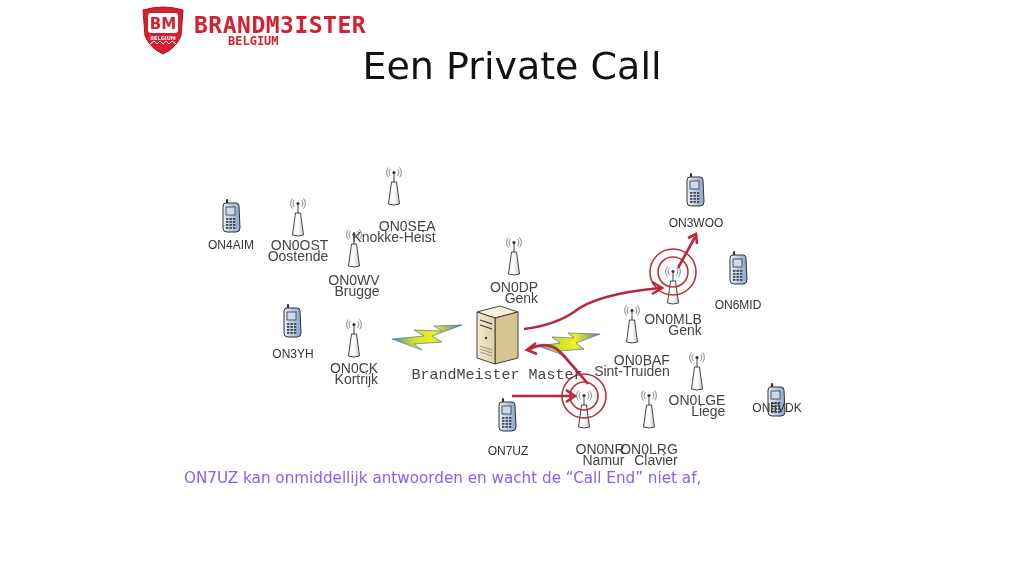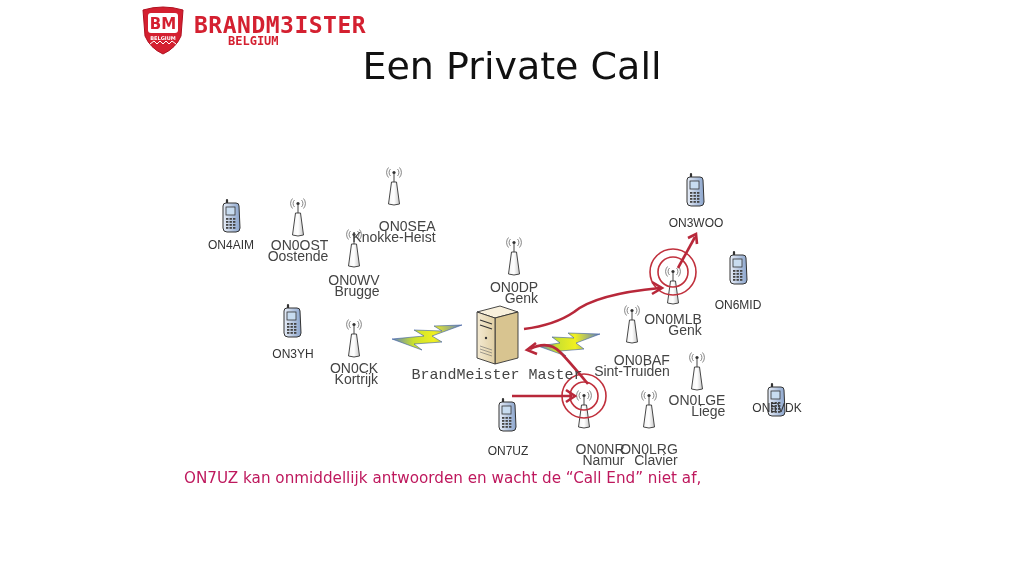--- a/index.html
+++ b/index.html
@@ -5,21 +5,21 @@
   html, body { margin:0; padding:0; }
   body { width:1024px; height:576px; background:#ffffff; position:relative; overflow:hidden; font-family:"DejaVu Sans","Liberation Sans",sans-serif; }
   .logo { position:absolute; left:140px; top:6px; width:190px; height:52px;text-align:center; }
   .logo-text1 { position:absolute; left:54px; top:6px; font-family:"DejaVu Sans Mono","Liberation Mono",monospace; font-weight:bold; font-size:23px; color:#d42030; letter-spacing:0.5px; }
   .logo-text2 { position:absolute; left:88px; top:28px; font-family:"DejaVu Sans Mono","Liberation Mono",monospace; font-weight:bold; font-size:12px; color:#d42030; }
   .title { position:absolute; left:0; width:1024px; top:44px; text-align:center; font-family:"DejaVu Sans","Liberation Sans",sans-serif; font-size:38px; color:#111; }
   .diagram { position:absolute; left:0; top:0; width:1024px; height:576px; }
   .node-label { position:absolute; font-family:Liberation Sans, sans-serif; font-size:14px; color:#444; text-align:right; line-height:11px; transform:translateX(-50%); white-space:nowrap; }
   .phone-label { position:absolute; font-family:"Liberation Sans","DejaVu Sans",sans-serif; font-size:12px; color:#333; text-align:center; transform:translateX(-50%); white-space:nowrap; }
   .server-label { position:absolute; font-family:Liberation Mono, monospace; font-size:15px; color:#444; transform:translateX(-50%); white-space:nowrap; }
-  .caption { position:absolute; left:184px; top:466px; width:560px; font-family:"DejaVu Sans","Liberation Sans",sans-serif; font-size:15.2px; line-height:24px; color:#be185d; }
+  .caption { position:absolute; left:184px; top:466px; width:560px; font-family:"DejaVu Sans","Liberation Sans",sans-serif; font-size:15.2px; line-height:24px; color:#8b5cf6; }
   .caption div { white-space:nowrap; }
 </style>
 </head>
 <body>
 
 <div class="logo">
   <svg width="46" height="50" viewBox="0 0 46 50" style="position:absolute;left:0;top:0">
     <path d="M3 4 Q23 -2 43 4 L41 30 Q36 42 23 48 Q10 42 5 30 Z" fill="#d42030" stroke="#b01020" stroke-width="1"></path>
     <rect x="8" y="7" width="30" height="20" rx="3" fill="#ffffff"></rect>
     <text x="23" y="23" text-anchor="middle" font-family="DejaVu Sans, sans-serif" font-weight="bold" font-size="15" fill="#d42030">BM</text>

